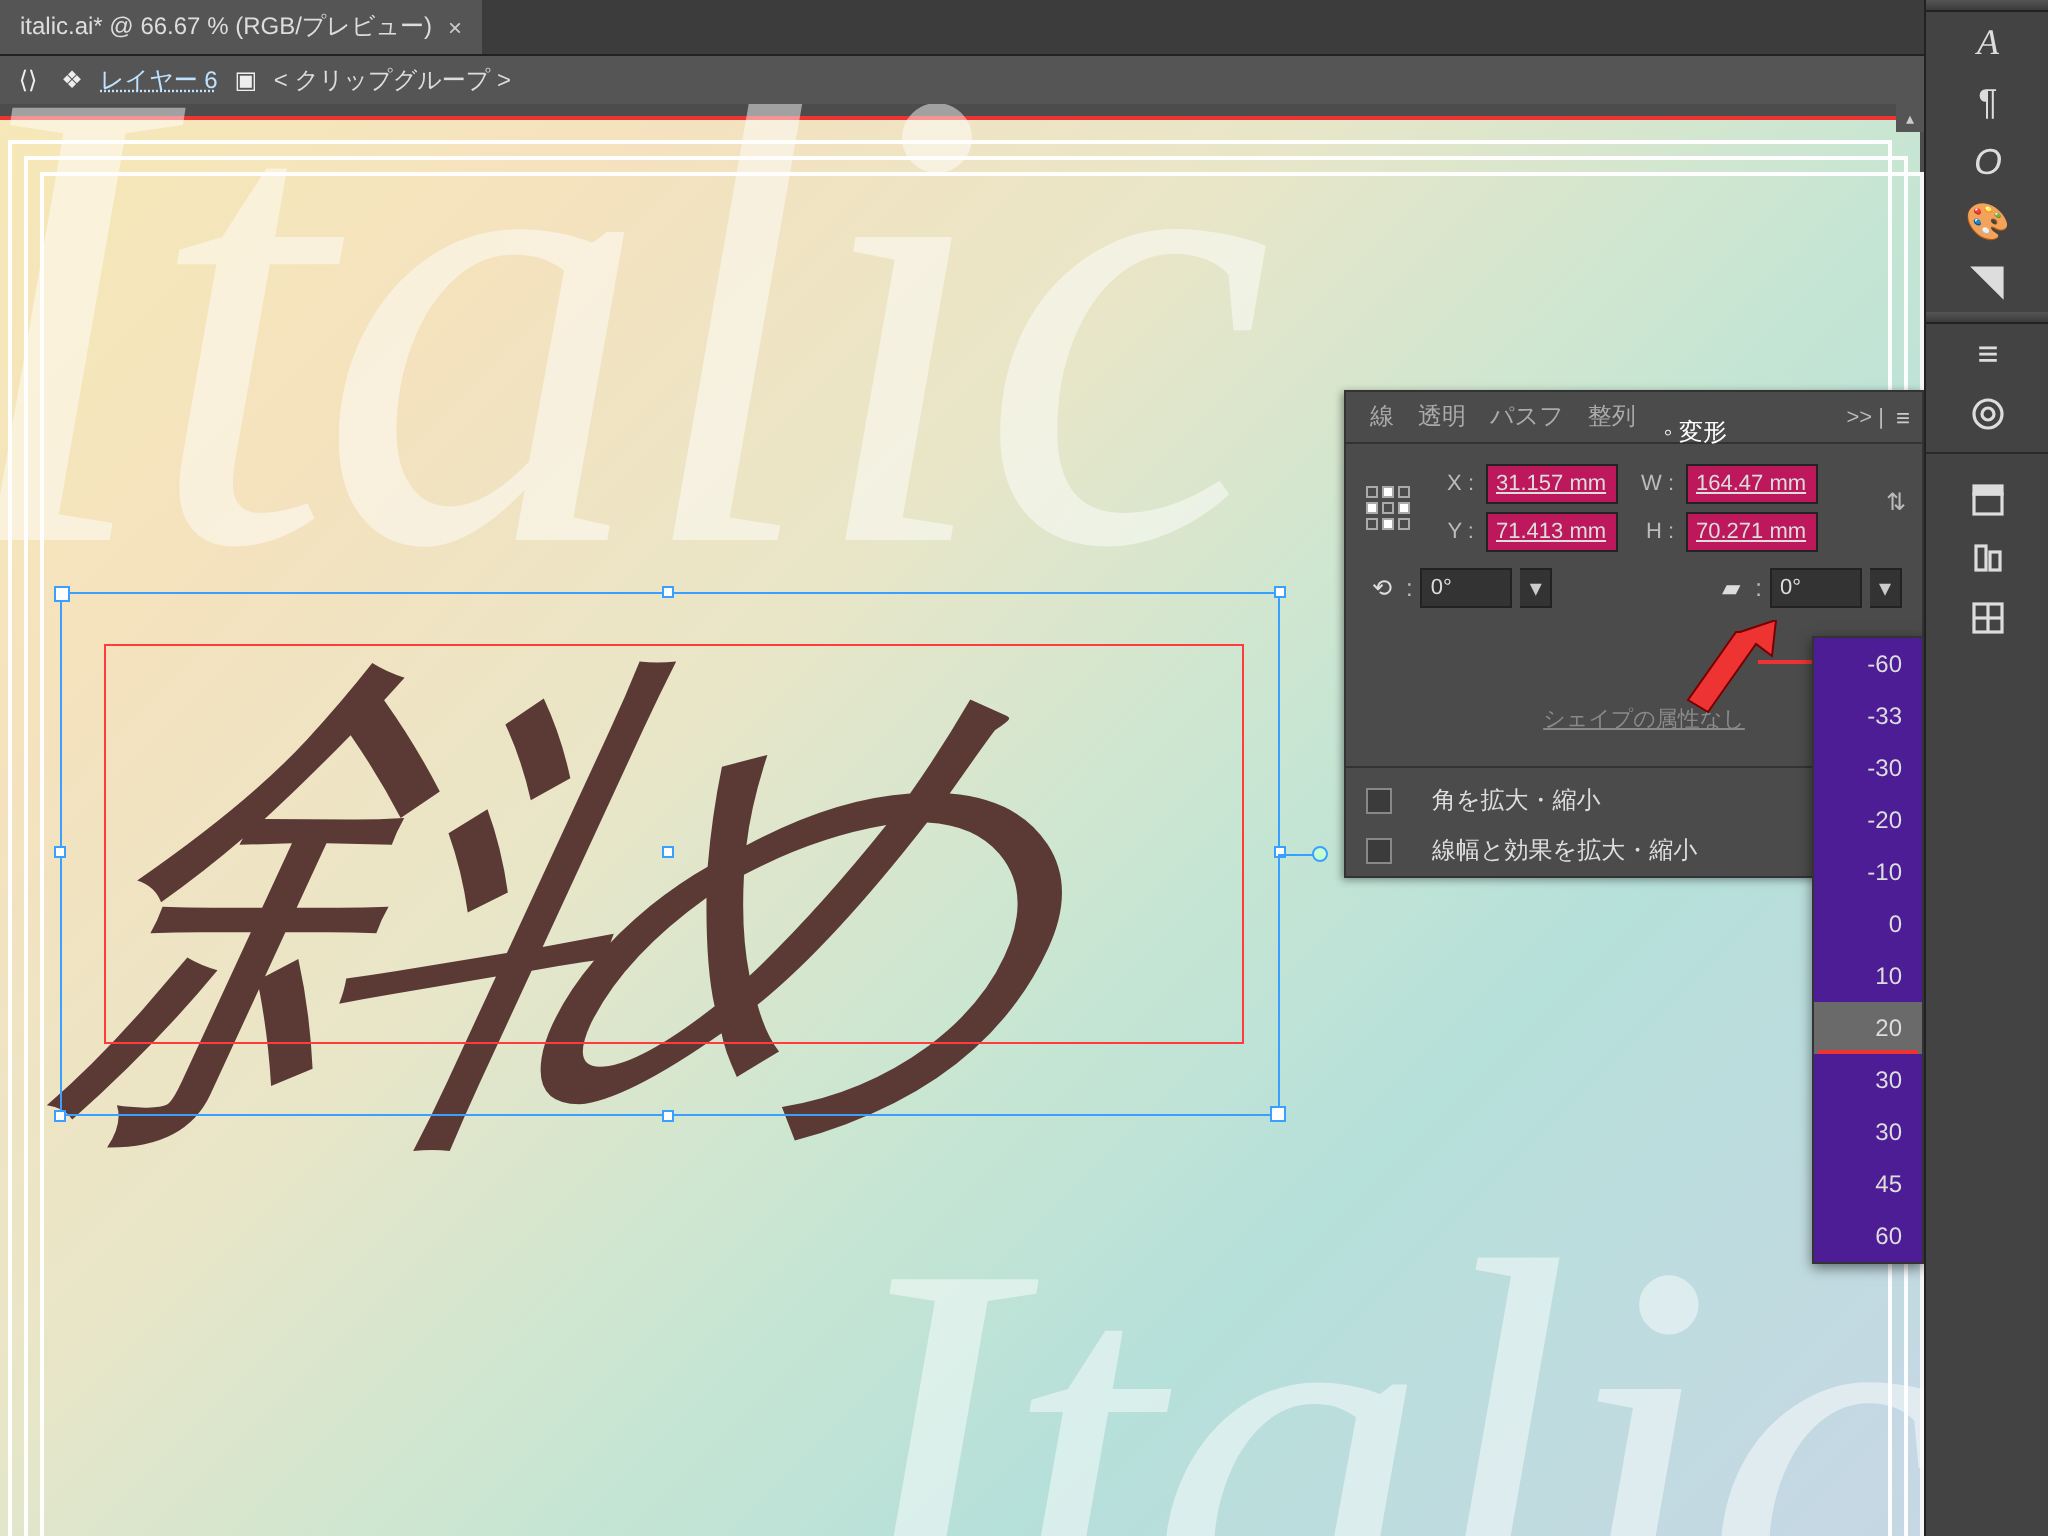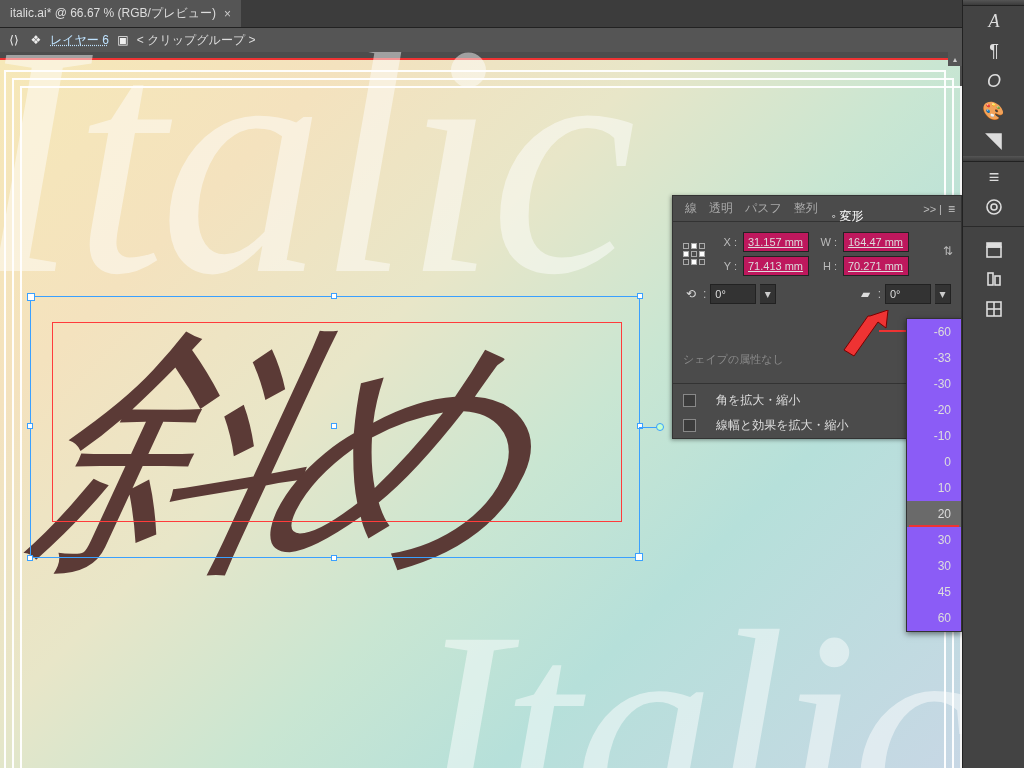--- a/index.html
+++ b/index.html
@@ -68,27 +68,27 @@
   .val{ background:#be185d; border:1px solid #222; height:20px; color:#ddd; padding:0 4px; font-size:11px; width:66px; display:flex; align-items:center;text-decoration:underline; }
   .chain{ position:absolute; right:8px; top:48px; color:#bbb; }
 
   .row2{ display:flex; align-items:center; gap:4px; padding:4px 10px 8px 10px; }
   .row2 .icn{ width:16px; height:16px; display:flex; align-items:center; justify-content:center; color:#ddd; }
   .row2 .val2{ background:#333; border:1px solid #222; height:20px; width:46px; color:#ddd; font-size:11px; padding:0 4px; display:flex; align-items:center; }
   .row2 .dd{ width:16px; height:20px; background:#333; border:1px solid #222; border-left:none; display:flex; align-items:center; justify-content:center; color:#ccc; }
   .row2 .spacer{ flex:1; }
   .red-under{ position:absolute; margin-top:26px; height:2px; background:#e33; }
 
-  .noshape{ padding:40px 0 16px 10px; text-align:left; color:#8a8a8a; font-size:11px; }
+  .noshape{ padding:40px 0 16px 10px; text-align:center; color:#8a8a8a; font-size:11px;text-decoration:underline; }
   .hr{ height:1px; background:#333; margin:0 0 4px 0; }
   .chk{ display:flex; align-items:center; gap:20px; padding:4px 10px; color:#ddd; font-size:12px;font-family:Liberation Mono, monospace; }
   .chk .box{ width:13px; height:13px; border:1px solid #888; background:#3b3b3b; }
 
   
-  .ddlist{ position:absolute; right:62px; top:318px; width:56px; background:#8b5cf6; border:1px solid #333; box-shadow:0 2px 6px rgba(0,0,0,.5); }
+  .ddlist{ position:absolute; right:62px; top:318px; width:56px; background:#4c1d95; border:1px solid #333; box-shadow:0 2px 6px rgba(0,0,0,.5); }
   .ddlist div{ height:26px; display:flex; align-items:center; justify-content:flex-end; padding:0 10px; color:#ddd; font-size:12px; }
   .ddlist div.hl{ background:#6a6a6a; }
   .ddlist .mark{ position:absolute; left:2px; right:2px; height:2px; background:#e33; }
 
   
   .arrow{ position:absolute; width:54px; height:54px; }
   .arrow svg{ width:100%; height:100%; }
 
   
   .vscroll{ position:absolute; right:62px; top:28px; width:0; bottom:0; }

